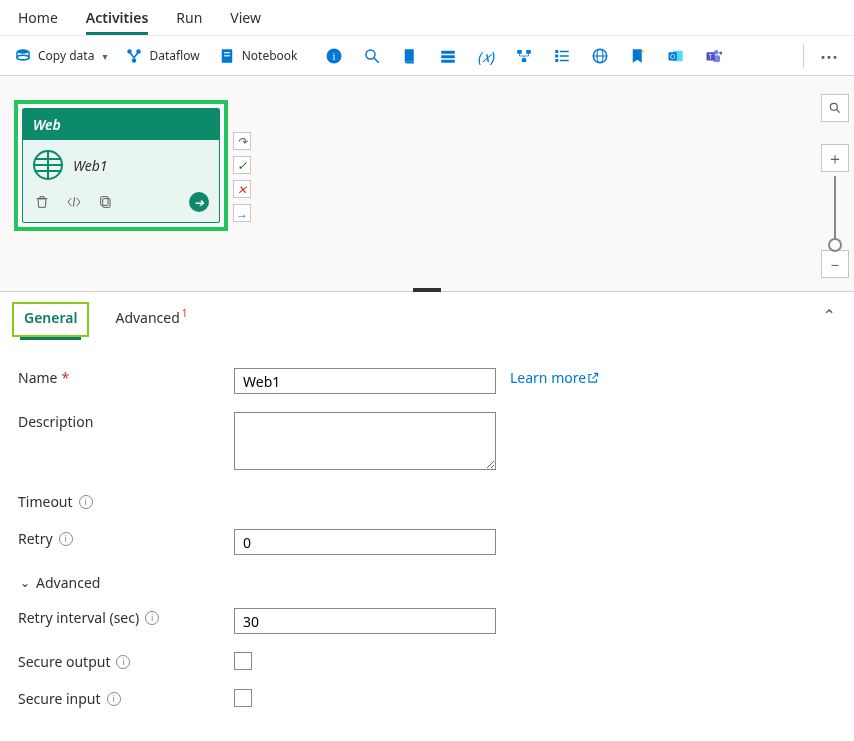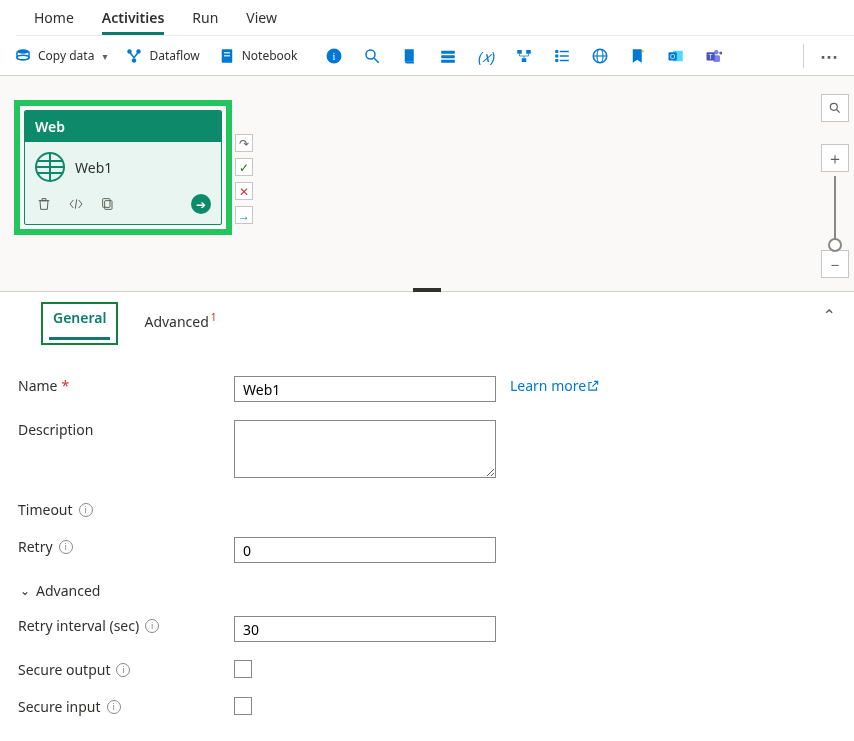--- a/index.html
+++ b/index.html
@@ -12,21 +12,20 @@
       height: 741px;
       overflow: hidden;
     }
     
     .top-tabs {
       display: flex;
       gap: 28px;
       padding: 8px 18px 0 18px;
       border-bottom: 1px solid #edebe9;
       height: 36px;
-      margin-left: 16px;
     }
     .top-tabs .tab {
       cursor: pointer;
       padding-bottom: 6px;
     }
     .top-tabs .tab.active {
       font-weight: 600;
       border-bottom: 3px solid #0f7b6c;
     }
     
@@ -66,22 +65,23 @@
       background: #fff;
       display: flex; align-items: center; justify-content: center;
       font-size: 16px; color: #605e5c;
       cursor: pointer;
     }
     .zoom-track { width: 2px; height: 70px; background: #8a8886; position: relative; margin: 4px 0; }
     .zoom-thumb { position: absolute; left: -6px; bottom: -6px; width: 14px; height: 14px; border: 2px solid #8a8886; background: #fff; border-radius: 50%; }
     .nodewrap {
       position: absolute;
       left: 14px; top: 24px;
-      border: 6px solid #22c55e;
+      border: 4px solid #22c55e;
       padding: 4px 4px 4px 4px;
+      font-style: italic;
     }
     .node {
       width: 198px;
       border: 1px solid #0d8a6a;
       background: #e9f5f1;
       border-radius: 2px;
       overflow: hidden;
     }
     .node-header {
       background: #0d8a6a;
@@ -106,21 +106,21 @@
     .side-badges { position: absolute; left: 215px; top: 28px; display: flex; flex-direction: column; gap: 6px; }
     .sb { width: 18px; height: 18px; background: #fff; border: 1px solid #c8c6c4; display: flex; align-items: center; justify-content: center; font-size: 12px; }
     .sb.ok { color: #107c10; border-color: #c8c6c4;}
     .sb.err { color: #d13438; }
     .sb.go { color: #0078d4; }
     .canvas-grip { position: absolute; left: 50%; bottom: -1px; width: 28px; height: 4px; background: #323130; transform: translateX(-50%); }
     
     .prop-tabs { display: flex; align-items: center; gap: 22px; padding: 10px 16px 0 12px; position: relative; }
     .prop-tabs .ptab { cursor: pointer; padding: 4px 4px 10px 4px; position: relative; }
     .prop-tabs .ptab.active { font-weight: 600; color: #0f7b6c; border-bottom: 3px solid #0f7b6c; }
-    .highlight-box { border: 2px solid #15803d; padding: 4px 6px 16px 6px; display: inline-block; margin-left: 29px; }
+    .highlight-box { border: 2px solid #84cc16; padding: 4px 6px 8px 6px; display: inline-block; }
     .sup { color: #e8281b; font-size: 10px; vertical-align: super; margin-left: 2px; }
     .collapse-caret { position: absolute; right: 18px; top: 12px; cursor: pointer; color: #605e5c; font-size: 16px; }
     .prop-sep { height: 1px; background: transparent; margin-top: 6px; }
     
     .form { padding: 24px 16px 16px 18px; }
     .row { display: flex; align-items: flex-start; margin-bottom: 18px; }
     .row .lbl { width: 216px; font-size: 14px; display: flex; align-items: center; gap: 4px; }
     .req { color: #d13438; }
     .info-i {
       width: 14px; height: 14px; border: 1px solid #8a8886; border-radius: 50%;

